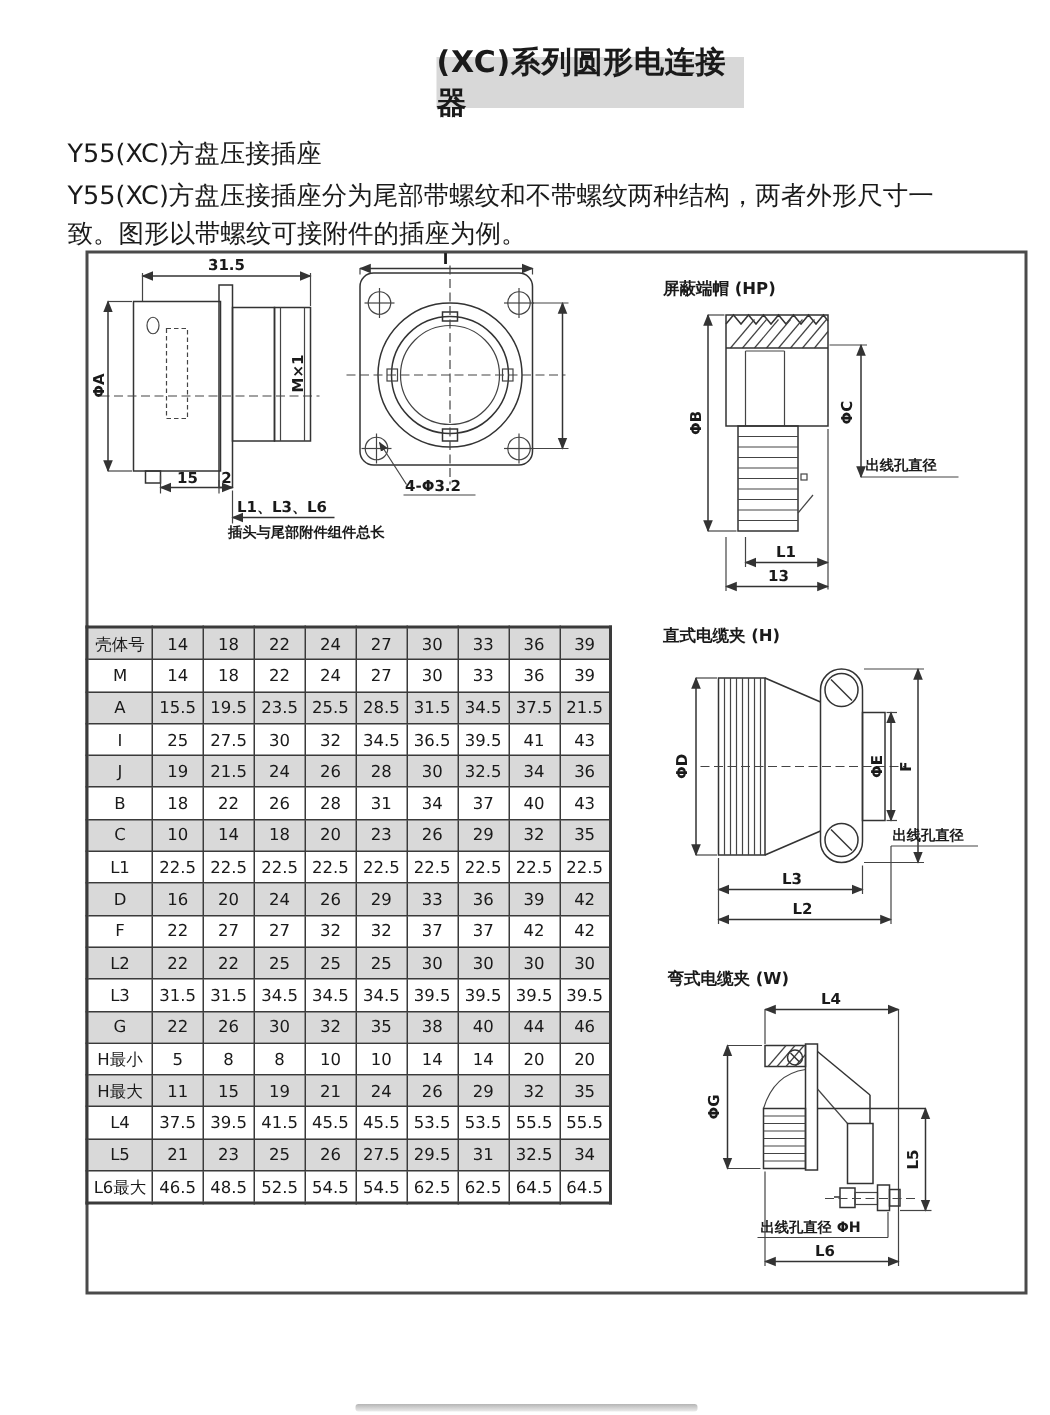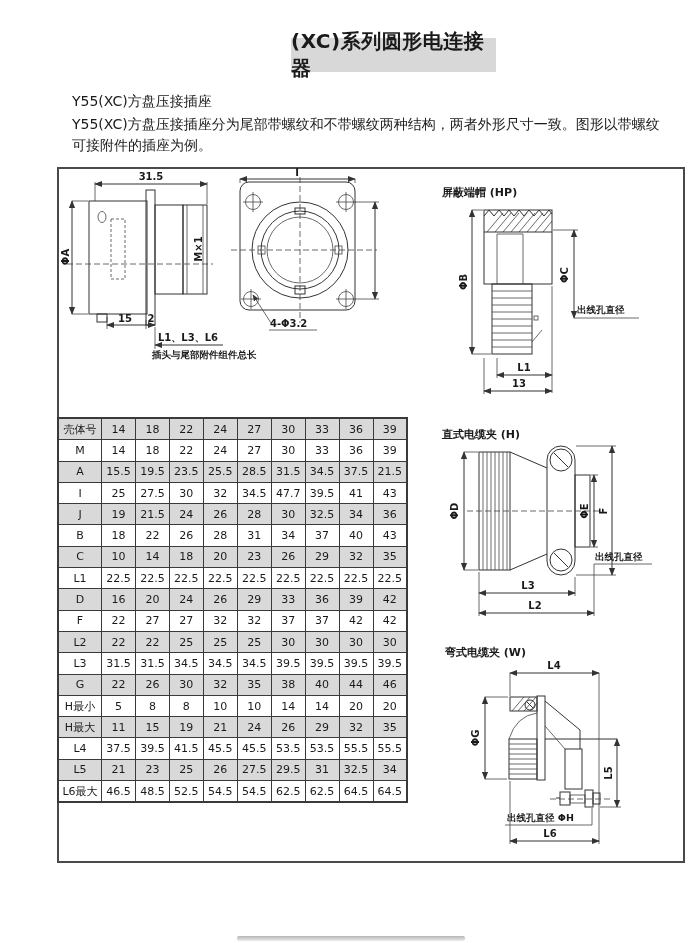--- a/index.html
+++ b/index.html
@@ -1,19 +1,19 @@
 <!DOCTYPE html>
 <html><head>
 <meta charset="utf-8">
 <style>
   html,body{margin:0;padding:0;background:#fff;}
   body{width:700px;height:943px;position:relative;font-family:"DejaVu Sans",sans-serif;color:#1a1a1a;overflow:hidden;}
   .title-bar{position:absolute;left:255px;top:38px;width:205px;height:34px;background:#d8d8d8;
     display:flex;align-items:center;justify-content:center;font-weight:bold;font-size:20px;letter-spacing:.5px;margin-left:36px;}
-  .intro{position:absolute;left:72px;top:91px;width:596px;font-size:14px;line-height:1.5;}
+  .intro{position:absolute;left:45px;top:91px;width:596px;font-size:17px;line-height:1.5;}
   .intro p{margin:0 0 2px 0;}
   .main-box{position:absolute;left:57px;top:167px;width:628px;height:696px;border:2px solid #4a4a4a;box-sizing:border-box;}
   .abs{position:absolute;}
   .diagram-title{position:absolute;font-size:11px;font-weight:bold;white-space:nowrap;}
   svg{overflow:visible;}
   svg text{font-family:"DejaVu Sans",sans-serif;fill:#1a1a1a;}
   .dim{font-size:10px;font-weight:bold;}
   .cap{font-size:9.5px;font-weight:bold;}
   .ln{stroke:#333;stroke-width:1;fill:none;}
   .thin{stroke:#444;stroke-width:.8;fill:none;}
@@ -177,21 +177,21 @@
 
     <text class="dim" x="77" y="189" text-anchor="middle">L1</text>
     <line class="ln" x1="50" y1="193" x2="105" y2="193" marker-start="url(#ah)" marker-end="url(#ah)"></line>
     <line class="thin" x1="50" y1="176" x2="50" y2="196"></line>
       <line class="thin" x1="105" y1="104" x2="105" y2="211"></line>
     <text class="dim" x="72" y="205" text-anchor="middle">13</text>
     <line class="ln" x1="37" y1="209" x2="105" y2="209" marker-start="url(#ah)" marker-end="url(#ah)"></line>
     <line class="thin" x1="37" y1="176" x2="37" y2="212"></line>
   </svg>
 
-  <div class="diagram-title" style="left:383px;top:258px">直式电缆夹 (H)</div>
+  <div class="diagram-title" style="left:383px;top:247px">直式电缆夹 (H)</div>
   <svg class="abs" style="left:383px;top:272px" width="227" height="205" viewBox="0 0 227 205">
 
     <rect class="ln" x="37" y="11" width="31" height="118"></rect>
     <g class="thin">
       <line x1="41" y1="11" x2="41" y2="129"></line>
         <line x1="45" y1="11" x2="45" y2="129"></line>
       <line x1="49" y1="11" x2="49" y2="129"></line>
         <line x1="53" y1="11" x2="53" y2="129"></line>
       <line x1="57" y1="11" x2="57" y2="129"></line>
         <line x1="61" y1="11" x2="61" y2="129"></line>
@@ -340,21 +340,21 @@
           <td>37.5</td>
           <td>21.5</td>
         </tr>
         <tr>
           <td class="lbl">I</td>
           <td>25</td>
           <td>27.5</td>
           <td>30</td>
           <td>32</td>
           <td>34.5</td>
-          <td>47.7</td>
+          <td>36.5</td>
           <td>39.5</td>
           <td>41</td>
           <td>43</td>
         </tr>
         <tr class="shade">
           <td class="lbl">J</td>
           <td>19</td>
           <td>21.5</td>
           <td>24</td>
           <td>26</td>

